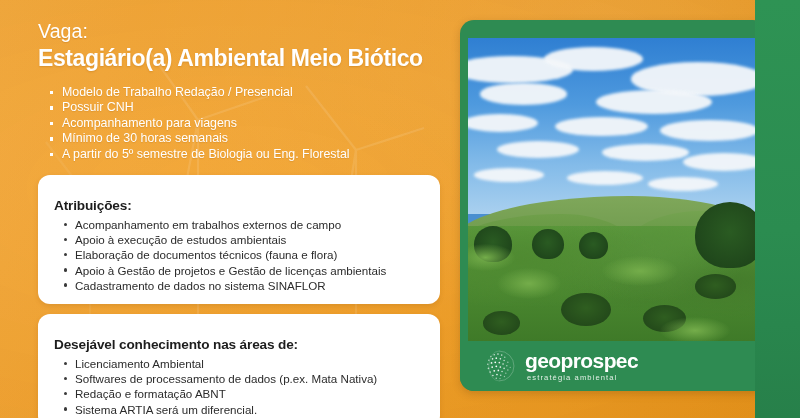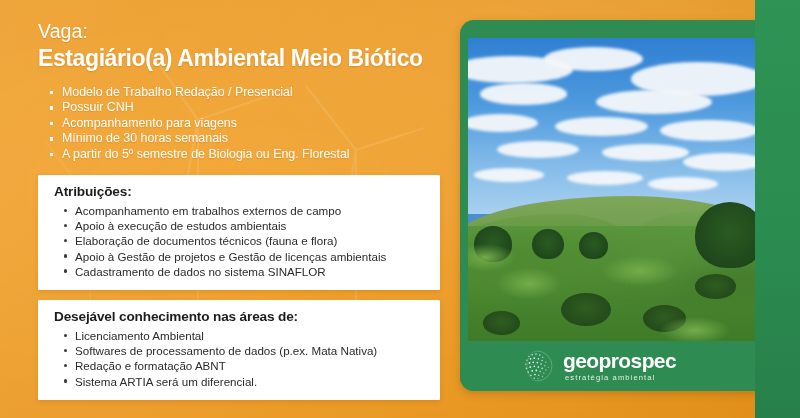--- a/index.html
+++ b/index.html
@@ -144,21 +144,21 @@
   
   .logo-bar {
     position: absolute;
     left: 0;
     bottom: 0;
     width: 100%;
     height: 50px;
     background: #2E8B52;
     display: flex;
     align-items: center;
-    padding-left: 60px;
+    padding-left: 22px;
     box-sizing: border-box;
   }
   .logo-mark {
     width: 34px;
     height: 34px;
     flex: 0 0 34px;
     margin-right: 9px;
   }
   .logo-words {
     display: flex;
@@ -225,22 +225,22 @@
     position: absolute;
     left: 0;
     top: 6px;
     width: 3.4px;
     height: 3.4px;
     background: #ffffff;
   }
 
   .card {
     background: #ffffff;
-    border-radius: 1px;
-    padding: 9px 16px 11px 16px;
+    border-radius: 12px;
+    padding: 23px 16px 11px 16px;
     margin: 0 20px 10px 0;
     box-shadow: 0 2px 5px rgba(120,65,0,0.16);
   }
   .card h2 {
     margin: 0 0 4px 0;
     font-size: 13.6px;
     font-weight: bold;
     color: #1d1d1d;
     letter-spacing: -0.15px;
   }

